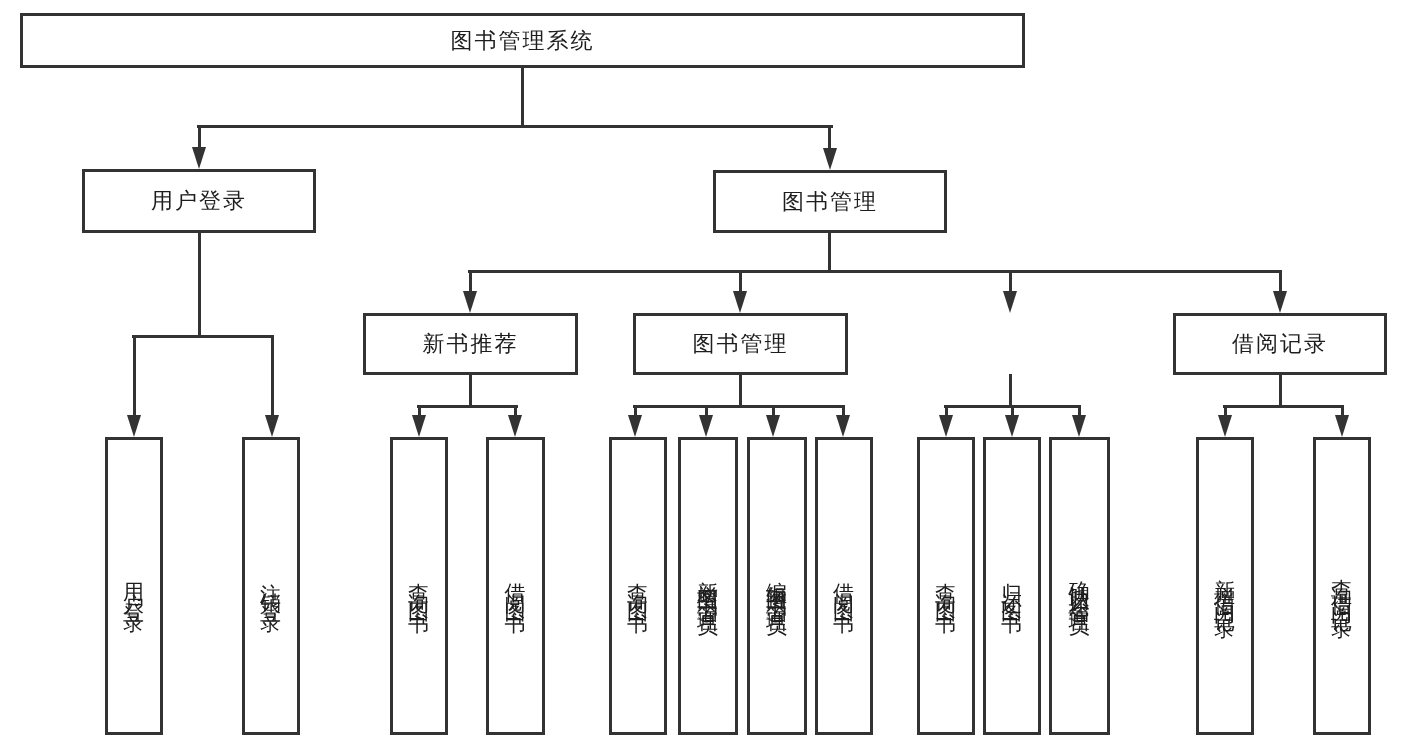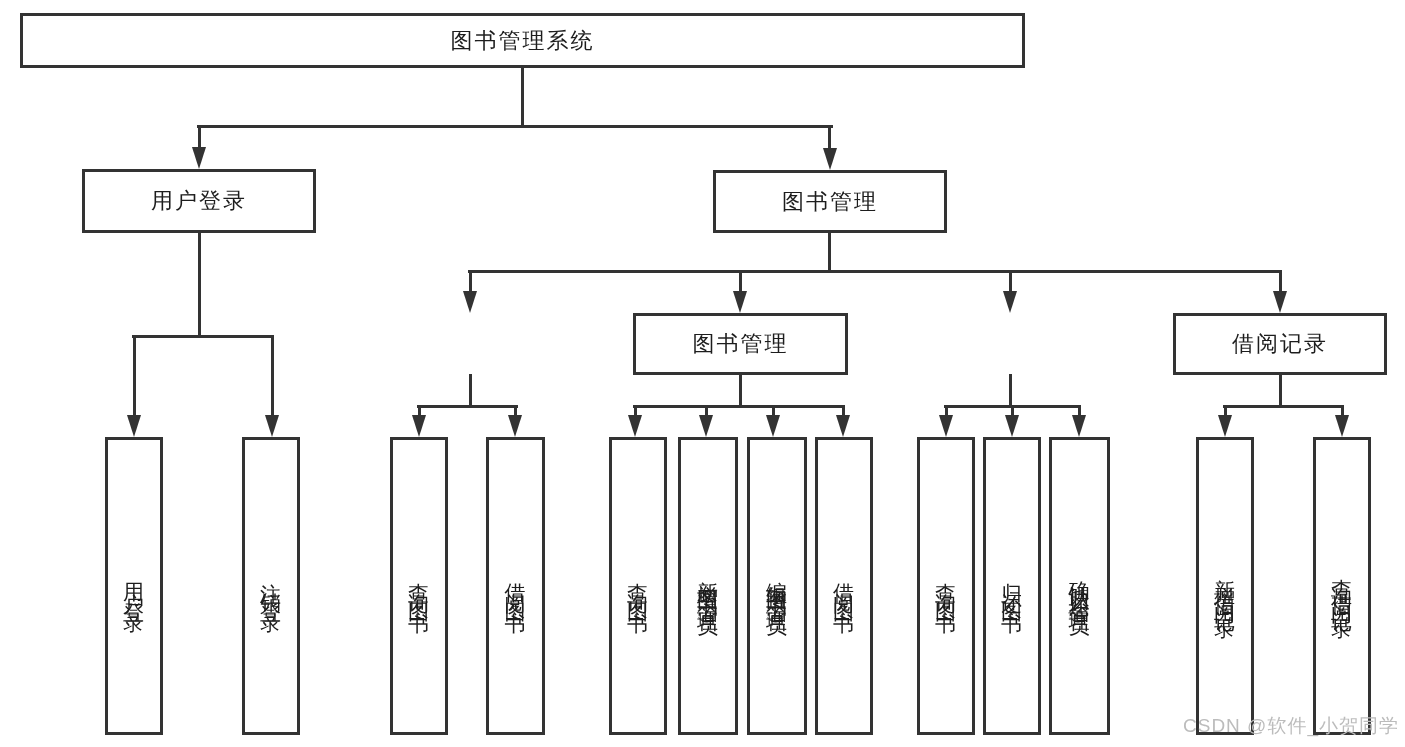--- a/index.html
+++ b/index.html
@@ -63,20 +63,23 @@
   <div class="line" style="left:468px; top:270px; width:814px; height:3px;"></div>
   <div class="line" style="left:469px; top:270px; width:3px; height:25px;"></div>
   <div class="arrow" style="left:463px; top:291px;"></div>
   <div class="line" style="left:739px; top:270px; width:3px; height:25px;"></div>
   <div class="arrow" style="left:733px; top:291px;"></div>
   <div class="line" style="left:1009px; top:270px; width:3px; height:25px;"></div>
   <div class="arrow" style="left:1003px; top:291px;"></div>
   <div class="line" style="left:1279px; top:270px; width:3px; height:25px;"></div>
   <div class="arrow" style="left:1273px; top:291px;"></div>
 
+  <div class="node" style="left:363px; top:313px; width:215px; height:62px;">
+    <span class="h-label">新书推荐</span>
+  </div>
   <div class="node" style="left:633px; top:313px; width:215px; height:62px;">
     <span class="h-label">图书管理</span>
   </div>
   <div class="node" style="left:1173px; top:313px; width:214px; height:62px;">
     <span class="h-label">借阅记录</span>
   </div>
 
   <div class="line" style="left:469px; top:374px; width:3px; height:34px;"></div>
   <div class="line" style="left:417px; top:405px; width:101px; height:3px;"></div>
   <div class="line" style="left:418px; top:405px; width:3px; height:14px;"></div>
@@ -148,15 +151,14 @@
     <span class="v-label" style="letter-spacing:5px;">确认归还（管理员）</span>
   </div>
 
   <div class="node" style="left:1196px; top:437px; width:58px; height:298px;">
     <span class="v-label" style="letter-spacing:8px;">新增借阅记录</span>
   </div>
   <div class="node" style="left:1313px; top:437px; width:58px; height:298px;">
     <span class="v-label" style="letter-spacing:8px;">查询借阅记录</span>
   </div>
 
-  <div class="watermark">CSDN @软件_小贺同学</div>
 
 </div>
 
 </body></html>

